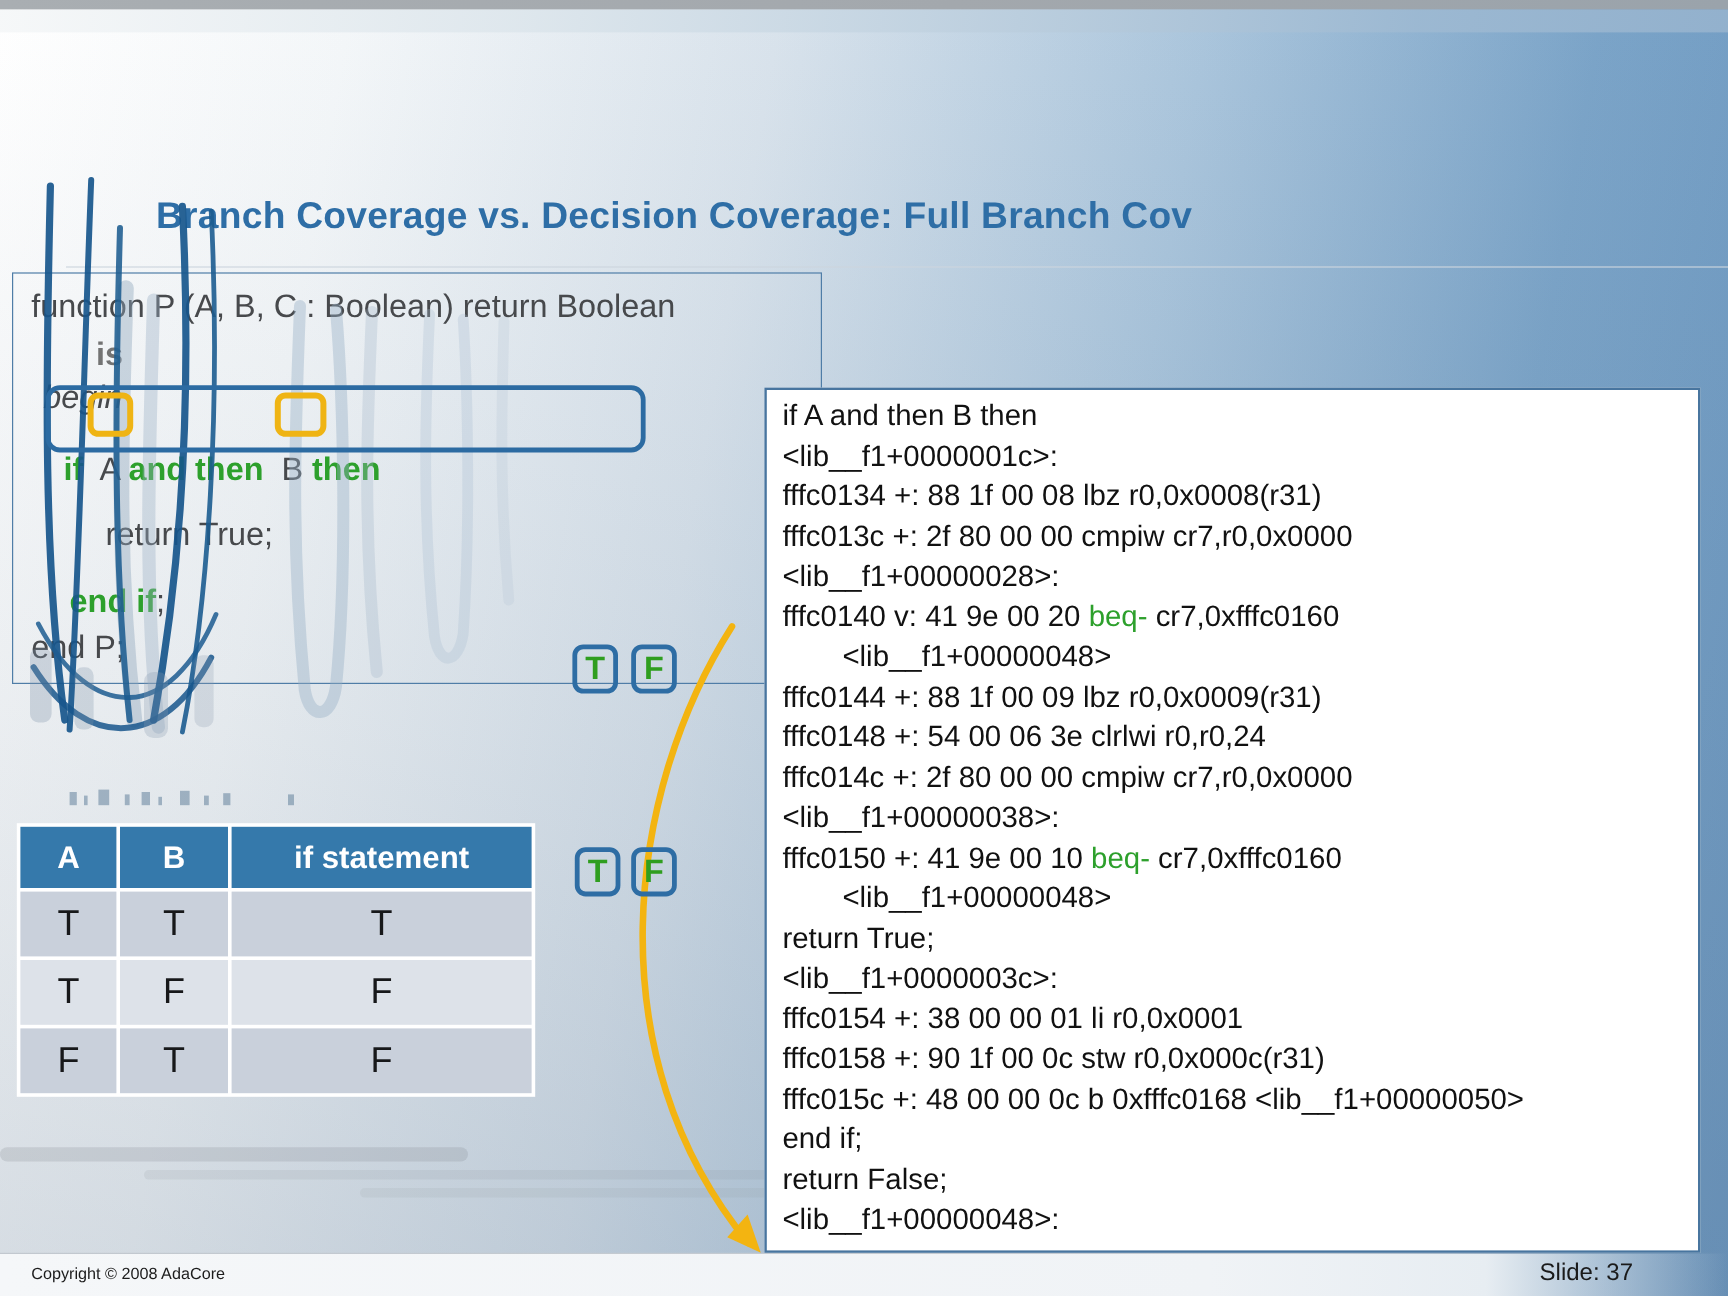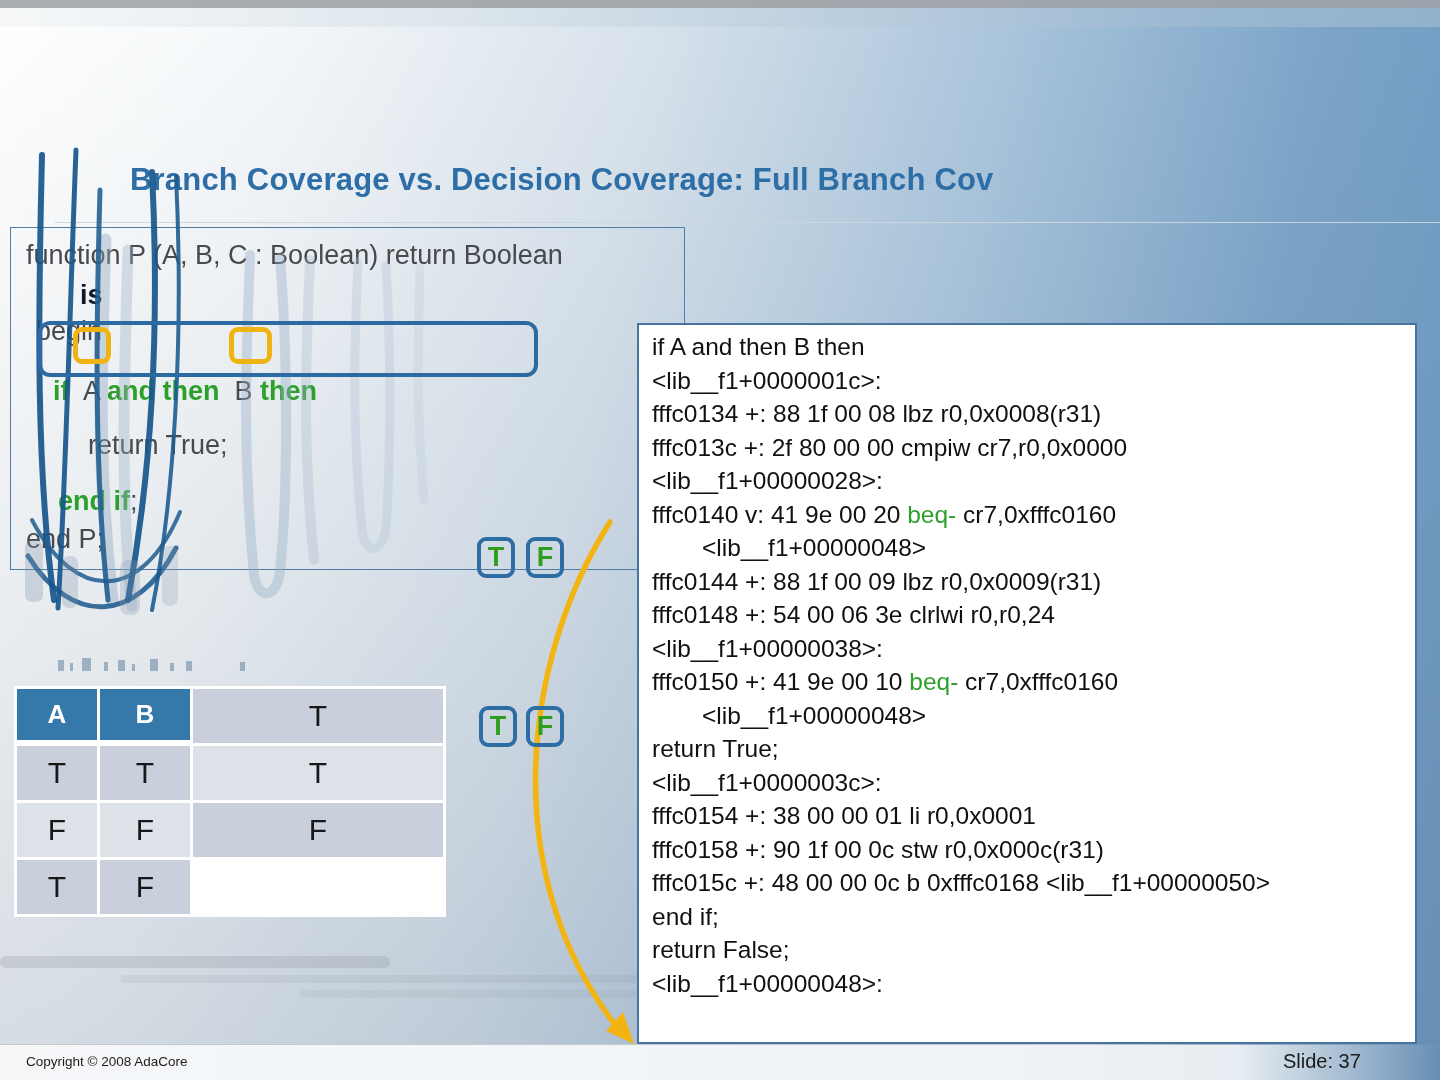--- a/index.html
+++ b/index.html
@@ -28,21 +28,21 @@
   .title{
     left:130px;top:162px;width:1100px;
     font-size:31px;font-weight:bold;color:#2e6ea6;letter-spacing:.2px;
   }
   .title-rule{left:55px;top:222px;width:1385px;height:1px;background:#ccd6de;opacity:.95;}
 
   
   .code-box{left:10px;top:227px;width:673px;height:341px;border:1px solid #4f7da7;}
   .code-line{position:absolute;font-size:27px;color:#47494c;white-space:pre;}
   .code-line .k{color:#2da02c;font-weight:bold;}
-  .code-line .b{font-weight:bold;color:#0f172a;}
+  .code-line .b{font-weight:bold;color:#737373;}
 
   .decision-outline{
     left:38px;top:321px;width:492px;height:48px;
     border:4px solid #2c6ba2;border-radius:12px;
   }
   .cond-box{border:5px solid #efb414;border-radius:9px;background:transparent;}
   .cond-a{left:73px;top:327px;width:28px;height:27px;}
   .cond-b{left:229px;top:327px;width:33px;height:27px;}
 
   
@@ -105,21 +105,21 @@
 <div class="abs streak" style="left:300px;top:990px;width:420px;height:8px;opacity:.10"></div>
 <div class="abs streak" style="left:760px;top:968px;width:340px;height:7px;opacity:.08"></div>
 
 <div class="abs title">Branch Coverage vs. Decision Coverage: Full Branch Cov</div>
 <div class="abs title-rule"></div>
 
 <div class="abs code-box"></div>
 <div id="code-lines">
     <div class="code-line" style="top: 240px; left: 26px;"><span>function P (A, B, C : Boolean) return Boolean</span></div>
     <div class="code-line" style="top: 280px; left: 80px;"><span class="b">is</span></div>
-    <div class="code-line" style="top: 316px; left: 36px;"><span>begin</span></div>
+    <div class="code-line" style="top: 316px; left: 36px; font-style: italic;"><span>begin</span></div>
     <div class="code-line" style="top: 376px; left: 53px;"><span class="k">if</span><span>  A </span><span class="k">and then</span><span>  B </span><span class="k">then</span></div>
     <div class="code-line" style="top: 430px; left: 88px;"><span>return True;</span></div>
     <div class="code-line" style="top: 486px; left: 58px;"><span class="k">end if</span><span>;</span></div>
     <div class="code-line" style="top: 524px; left: 26px;"><span>end P;</span></div>
   </div>
 
 <svg class="abs watermark" viewBox="0 0 520 720">
   <g fill="none" stroke-linecap="round">
 
     <path d="M105,240 C100,380 98,480 112,600" stroke="#8fa6bd" stroke-width="13" opacity="0.42"></path>
@@ -173,20 +173,21 @@
 <div id="badge-pairs">
     <div class="abs badge" style="left: 477px; top: 537px;">T</div>
     <div class="abs badge" style="left: 526px; top: 537px;">F</div>
     <div class="abs badge" style="left: 479px; top: 706px;">T</div>
     <div class="abs badge" style="left: 526px; top: 706px;">F</div>
   </div>
 
 <div class="abs truth-table" id="truth-table">
     <div class="tt-head">A</div>
     <div class="tt-head">B</div>
+    <div class="tt-head">if statement</div>
     <div class="tt-cell tt-row-odd">T</div>
     <div class="tt-cell tt-row-odd">T</div>
     <div class="tt-cell tt-row-odd">T</div>
     <div class="tt-cell tt-row-even">T</div>
     <div class="tt-cell tt-row-even">F</div>
     <div class="tt-cell tt-row-even">F</div>
     <div class="tt-cell tt-row-odd">F</div>
     <div class="tt-cell tt-row-odd">T</div>
     <div class="tt-cell tt-row-odd">F</div>
   </div>
@@ -195,20 +196,21 @@
   <div class="asm-lines" id="asm-lines">
       <div class="asm-line"><span>if A and then B then</span></div>
       <div class="asm-line"><span>&lt;lib__f1+0000001c&gt;:</span></div>
       <div class="asm-line"><span>fffc0134 +: 88 1f 00 08 lbz r0,0x0008(r31)</span></div>
       <div class="asm-line"><span>fffc013c +: 2f 80 00 00 cmpiw cr7,r0,0x0000</span></div>
       <div class="asm-line"><span>&lt;lib__f1+00000028&gt;:</span></div>
       <div class="asm-line"><span>fffc0140 v: 41 9e 00 20 </span><span class="k">beq-</span><span> cr7,0xfffc0160</span></div>
       <div class="asm-line indent"><span>&lt;lib__f1+00000048&gt;</span></div>
       <div class="asm-line"><span>fffc0144 +: 88 1f 00 09 lbz r0,0x0009(r31)</span></div>
       <div class="asm-line"><span>fffc0148 +: 54 00 06 3e clrlwi r0,r0,24</span></div>
+      <div class="asm-line"><span>fffc014c +: 2f 80 00 00 cmpiw cr7,r0,0x0000</span></div>
       <div class="asm-line"><span>&lt;lib__f1+00000038&gt;:</span></div>
       <div class="asm-line"><span>fffc0150 +: 41 9e 00 10 </span><span class="k">beq-</span><span> cr7,0xfffc0160</span></div>
       <div class="asm-line indent"><span>&lt;lib__f1+00000048&gt;</span></div>
       <div class="asm-line"><span>return True;</span></div>
       <div class="asm-line"><span>&lt;lib__f1+0000003c&gt;:</span></div>
       <div class="asm-line"><span>fffc0154 +: 38 00 00 01 li r0,0x0001</span></div>
       <div class="asm-line"><span>fffc0158 +: 90 1f 00 0c stw r0,0x000c(r31)</span></div>
       <div class="asm-line"><span>fffc015c +: 48 00 00 0c b 0xfffc0168 &lt;lib__f1+00000050&gt;</span></div>
       <div class="asm-line"><span>end if;</span></div>
       <div class="asm-line"><span>return False;</span></div>

